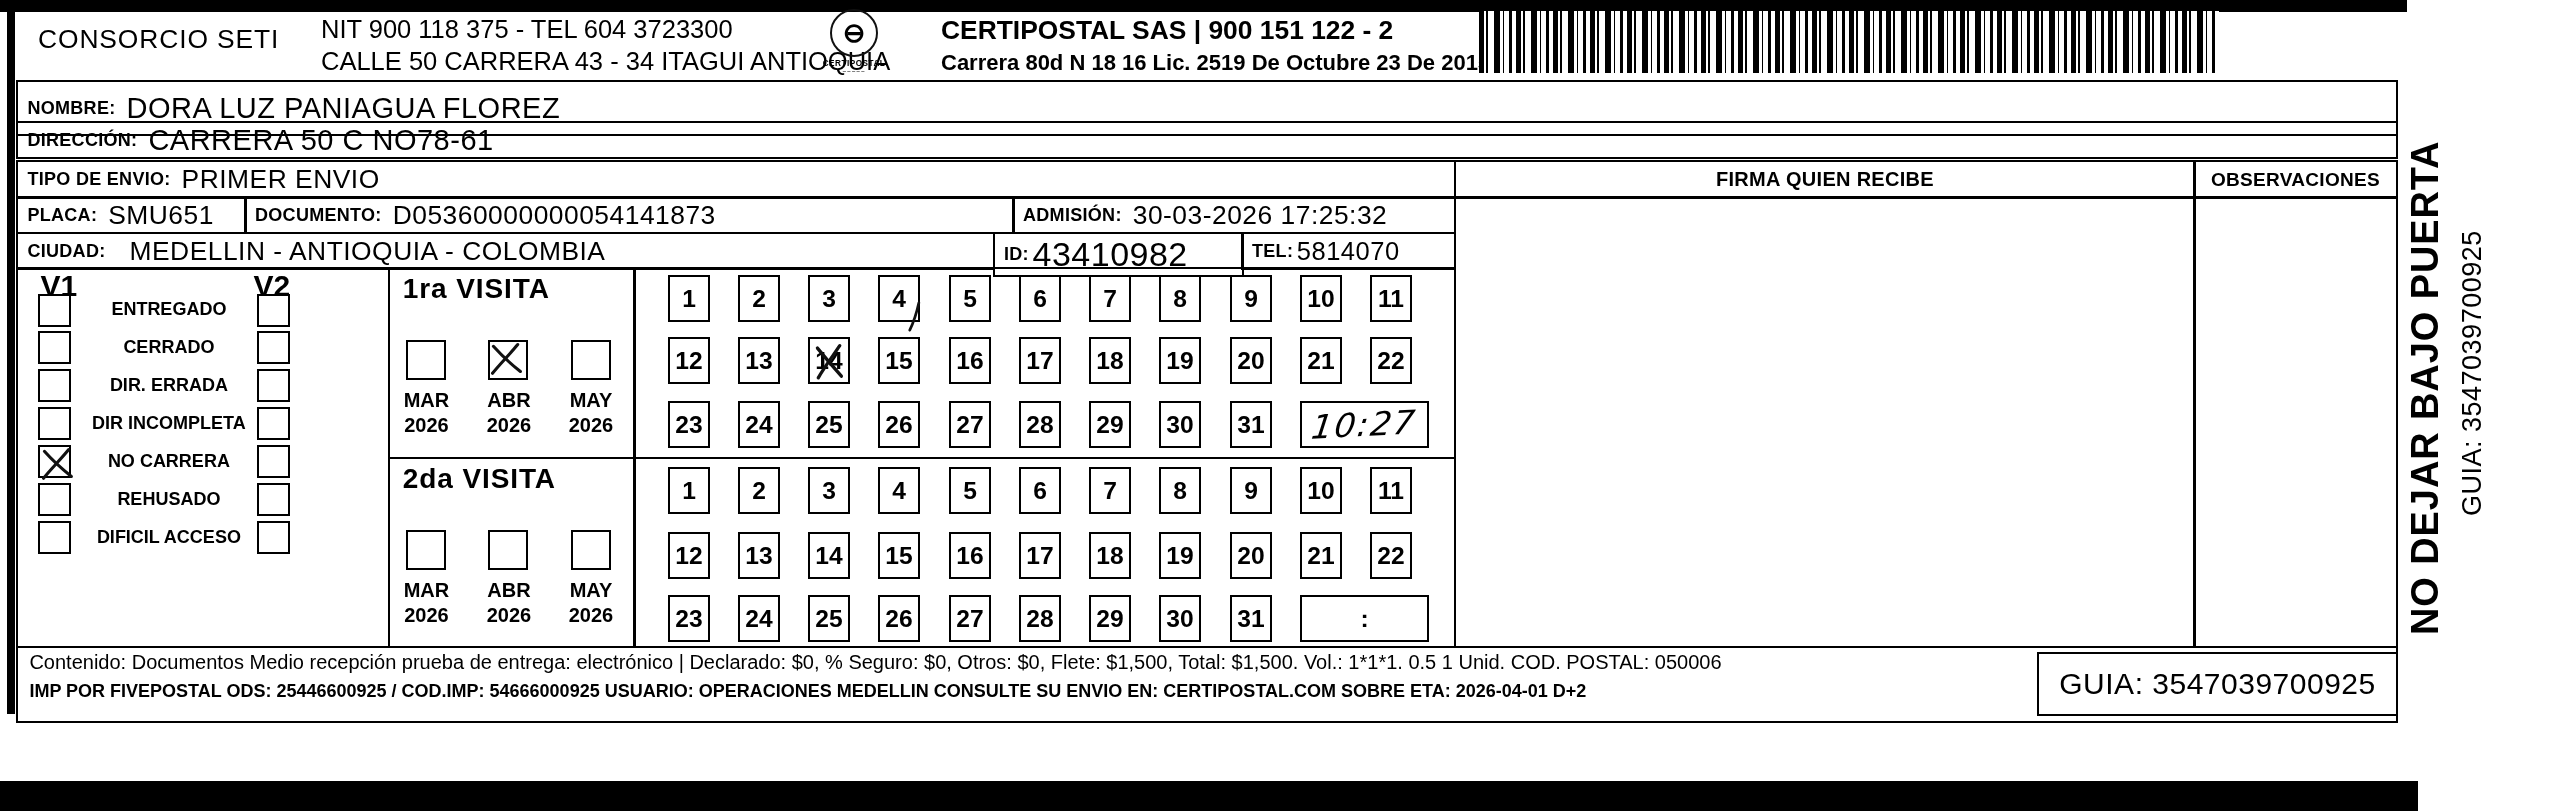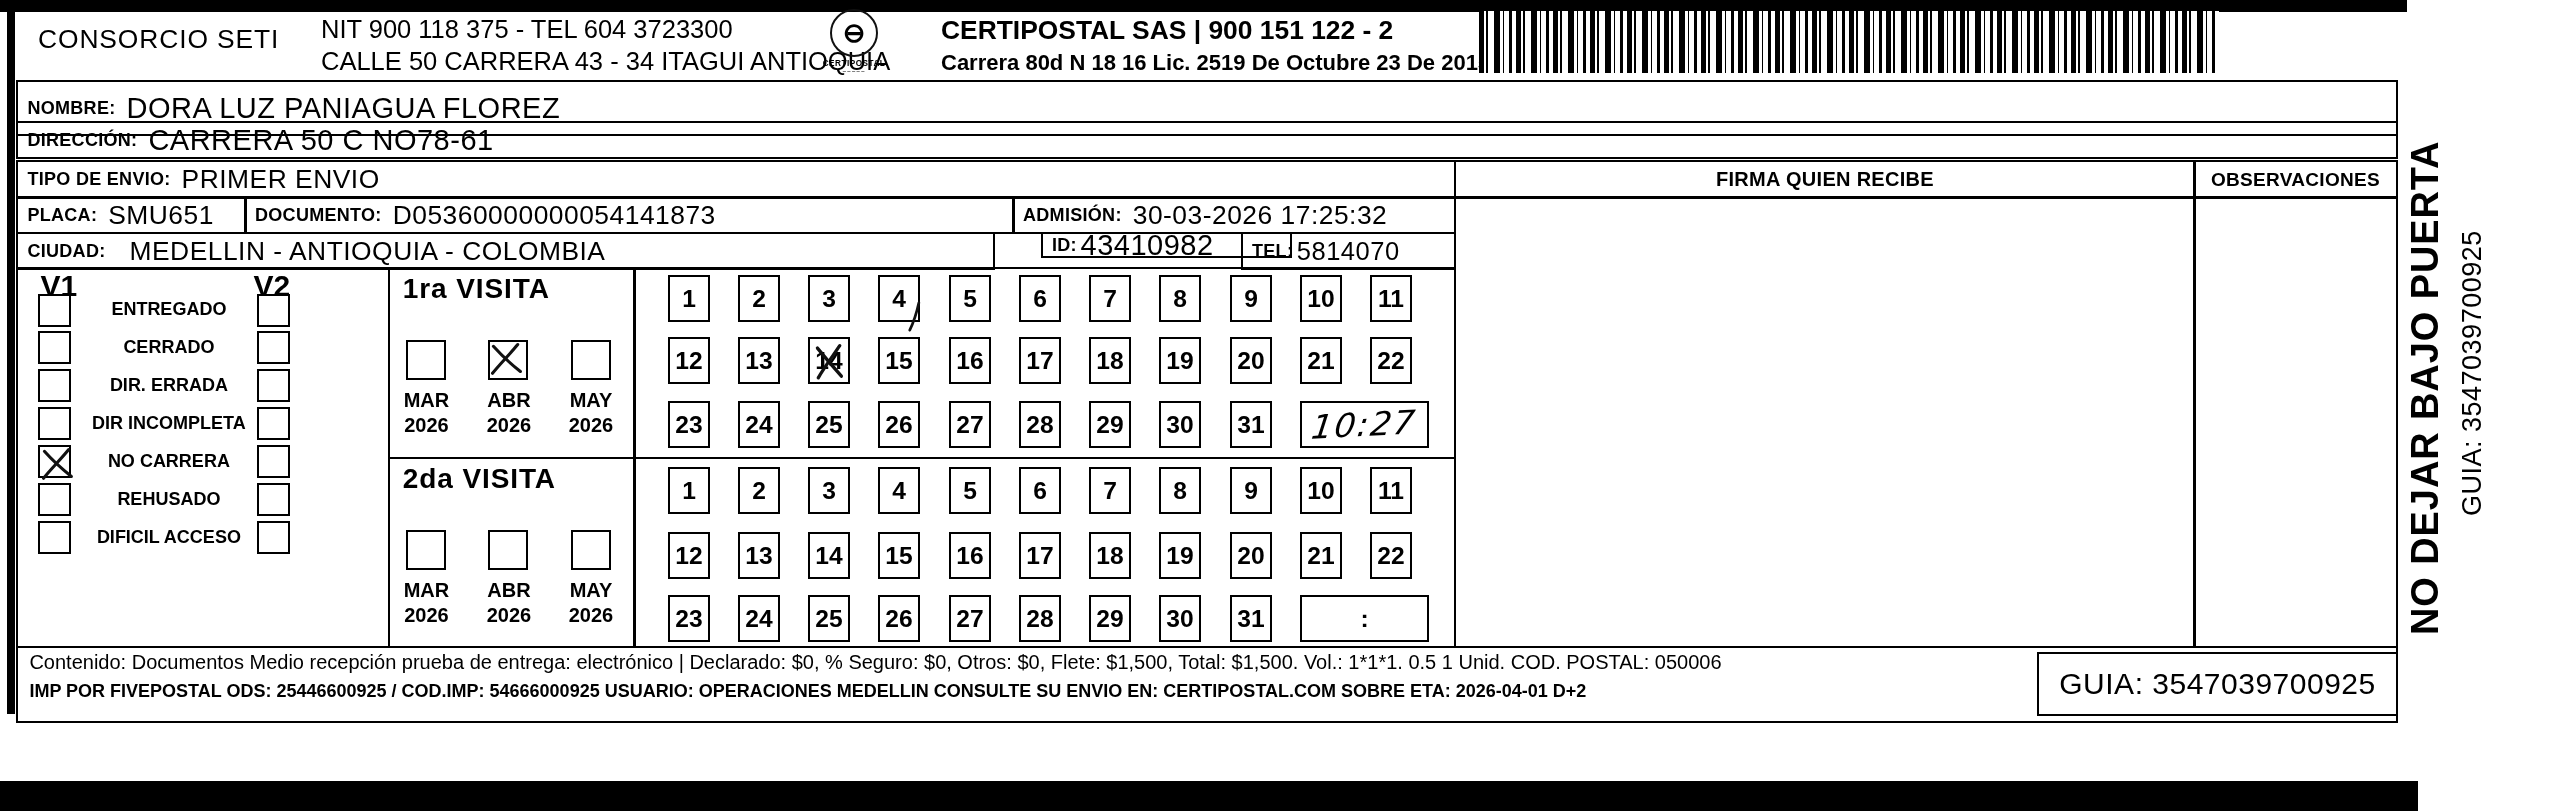--- a/index.html
+++ b/index.html
@@ -121,23 +121,23 @@
   </div>
   <div class="cell" style="left:1012px;top:196px;width:444px;height:38px;">
     <span class="flabel">ADMISIÓN:</span>
     <span class="fvalue small">30-03-2026 17:25:32</span>
   </div>
 
   <div class="cell" style="left:16.4px;top:232px;width:979px;height:38px;gap:24px;">
     <span class="flabel">CIUDAD:</span>
     <span class="fvalue small">MEDELLIN - ANTIOQUIA - COLOMBIA</span>
   </div>
-  <div class="cell" style="left:993px;top:232px;width:251px;height:26px;gap:3.6px;margin-left:48px;">
+  <div class="cell" style="left:993px;top:232px;width:251px;height:45px;gap:3.6px;">
     <span class="flabel">ID:</span>
-    <span class="fvalue small" style="font-size:29px;">43410982</span>
+    <span class="fvalue small" style="font-size:34px;">43410982</span>
   </div>
   <div class="cell" style="left:1241px;top:232px;width:215px;height:38px;gap:3.6px;">
     <span class="flabel">TEL:</span>
     <span class="fvalue small" style="font-size:25.5px;">5814070</span>
   </div>
 
   <div class="cell" style="left:1454px;top:196px;width:742px;height:452px;"></div>
   <div class="cell" style="left:2193px;top:196px;width:205px;height:452px;"></div>
 
   <div class="status-panel">

